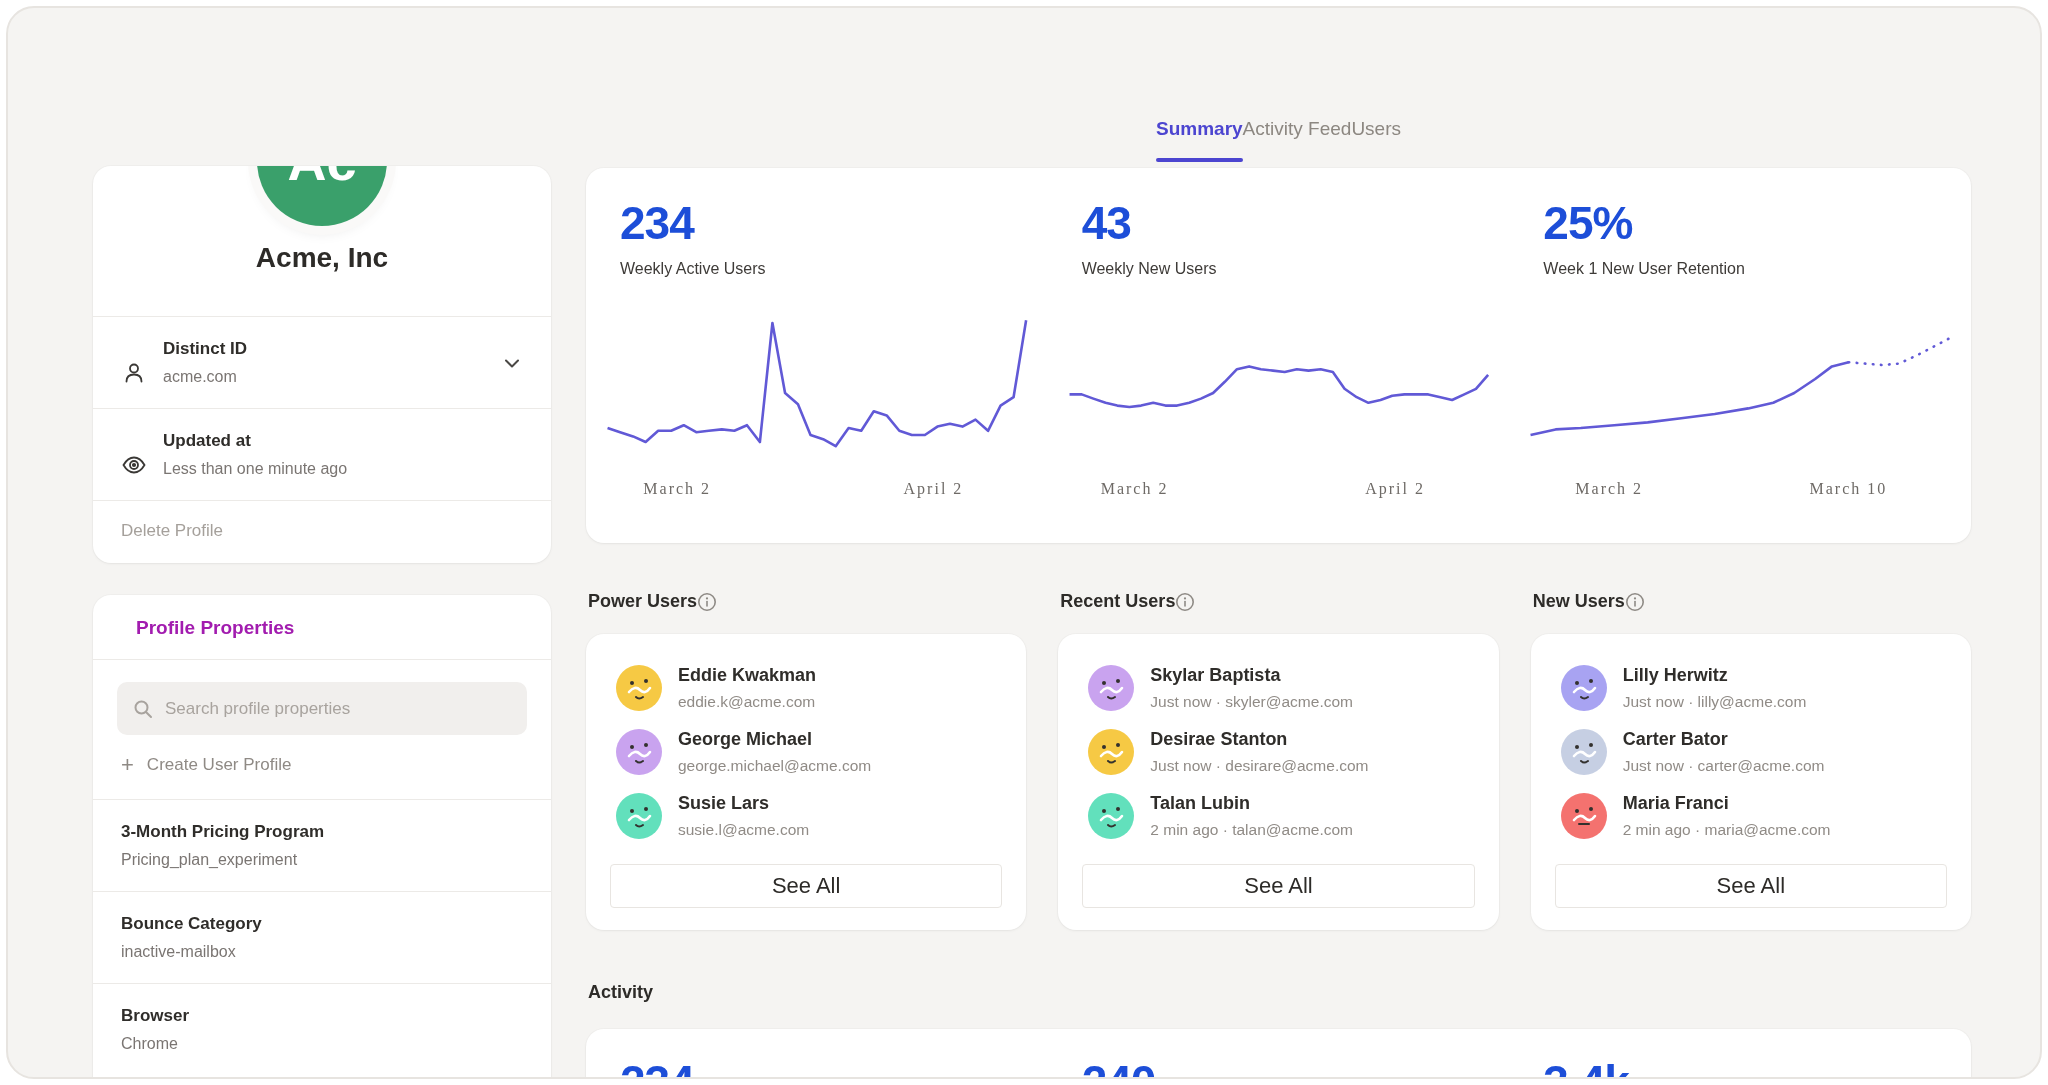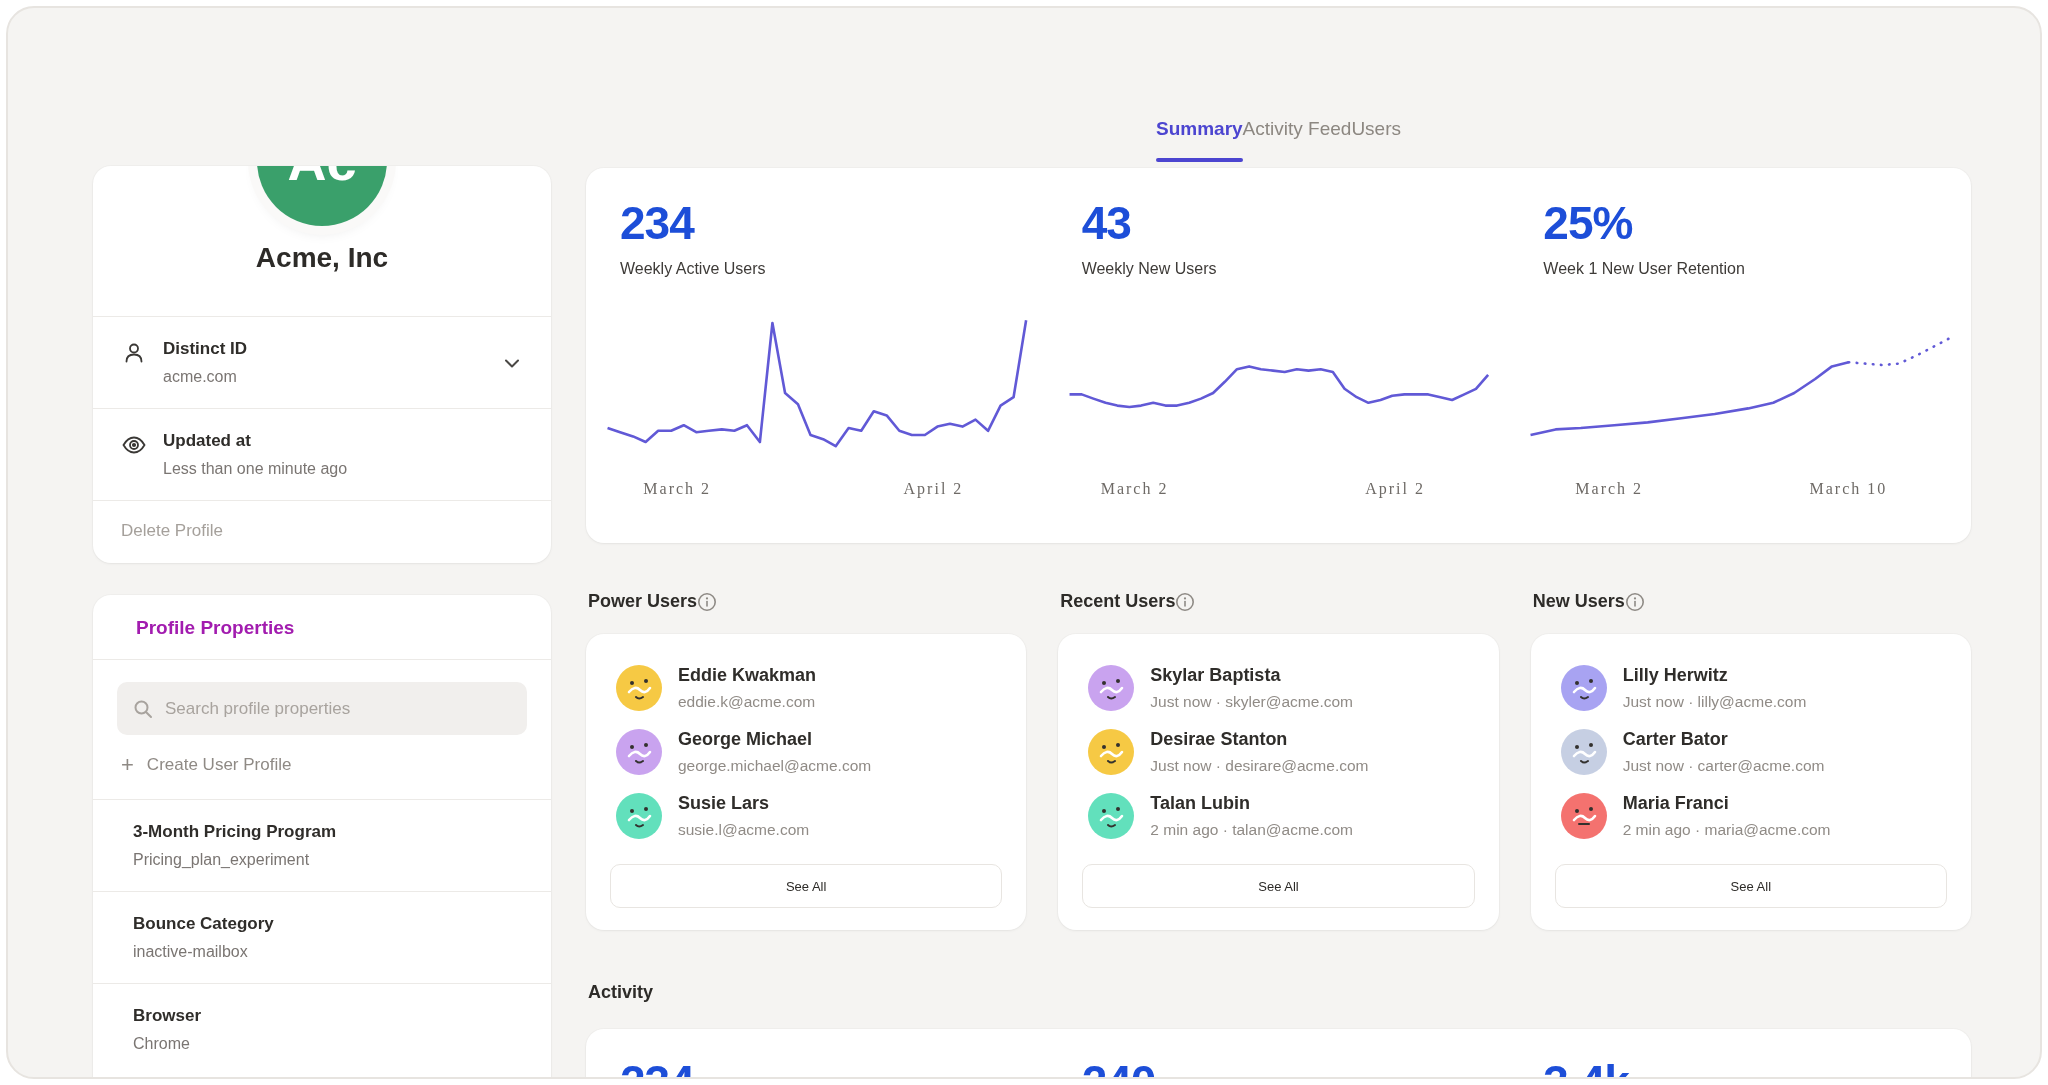--- a/index.html
+++ b/index.html
@@ -19,41 +19,41 @@
             box-shadow:0 0 0 9px #FAF9F8, 0 6px 14px rgba(0,0,0,.10); z-index:2; }
 
   .card { background:#fff; border-radius:18px;
           box-shadow:0 1px 3px rgba(20,20,20,.05), 0 0 0 1px rgba(0,0,0,.02); }
 
   .profile-card { position:relative; margin-top:70px; overflow:hidden; }
   .company { text-align:center; padding:76px 20px 42px; font-size:28px; font-weight:700; color:#2D2B28; }
 
   .divider { height:1px; background:#ECEAE7; }
 
-  .p-row { display:flex; gap:16px; padding:22px 28px; align-items:flex-start; }
+  .p-row { display:flex; gap:16px; padding:22px 28px; align-items:flex-end; }
   .p-icon { width:26px; height:26px; flex:0 0 auto; margin-top:1px; }
   .p-texts { flex:1; min-width:0; }
   .p-label { font-size:17px; font-weight:700; color:#2F2D2A; margin-bottom:9px; }
   .p-value { font-size:16px; color:#7A7572; }
   .chev { width:22px; height:22px; align-self:center; cursor:pointer; }
 
   .delete-row { padding:20px 28px 22px; font-size:17px; color:#A5A09B; cursor:pointer; }
 
   .props-card { margin-top:32px; padding-bottom:30px; overflow:hidden; }
   .props-title { padding:22px 28px 20px; font-size:19px; font-weight:700; color:#a21caf;margin-left:15px; }
   .search-box { margin:22px 24px 0; height:53px; background:#F1EFED; border-radius:10px;
                 display:flex; align-items:center; gap:12px; padding:0 16px; }
   .search-box svg { flex:0 0 auto; }
   .search-box input { flex:1; min-width:0; border:none; outline:none; background:transparent;
                       font-size:17px; color:#3A3836; font-family:"Liberation Sans",sans-serif; }
   .search-box input::placeholder { color:#A8A39E; }
   .create-row { display:flex; align-items:center; gap:13px; padding:20px 28px 24px;
                 font-size:17px; color:#8F8A85; cursor:pointer; }
   .plus { font-size:22px; line-height:18px; color:#8F8A85; }
-  .prop-row { padding:22px 40px; }
+  .prop-row { padding:22px 28px; }
   .prop-name { font-size:17px; font-weight:700; color:#2F2D2A; margin-bottom:9px; }
   .prop-value { font-size:16px; color:#7A7572; }
 
   
   .main { position:absolute; left:578px; top:110px; width:1385px; }
 
   .tabs { display:flex; justify-content:center; height:50px; }
   .tab { position:relative; font-size:19px; color:#8C8781; padding-bottom:14px; cursor:pointer; }
   .tab.active { font-weight:700; }
   .tab .underline { display:none; }
@@ -73,21 +73,21 @@
   .users-row { display:grid; grid-template-columns:1fr 1fr 1fr; gap:32px; margin-top:48px; }
   .u-head { display:flex; align-items:center; font-size:18px; font-weight:700;
             color:#2D2B28; margin:0 0 22px 2px;text-align:center; }
   .u-card { padding:22px 24px; }
   .user-row { display:flex; align-items:center; gap:16px; height:64px; padding:0 6px; cursor:pointer; }
   .u-avatar { width:46px; height:46px; flex:0 0 auto; }
   .u-avatar svg { width:46px; height:46px; display:block; }
   .u-name { font-size:18px; font-weight:700; color:#2F2D2A; margin-bottom:7px; }
   .u-detail { font-size:15.5px; color:#908B86; }
   .see-all { display:block; width:100%; margin-top:16px; height:44px; background:#fff;
-             border:1.5px solid #E8E5E1; border-radius:10px; font-size:13px; color:#2D2B28;
+             border:1.5px solid #E8E5E1; border-radius:4px; font-size:22px; color:#2D2B28;
              font-family:"Liberation Sans",sans-serif; cursor:pointer; }
 
   .activity-title { margin:52px 0 0 2px; font-size:18px; font-weight:700; color:#2D2B28; }
   .activity-card { margin-top:26px; display:grid; grid-template-columns:1fr 1fr 1fr;
                    height:140px; border-radius:18px 18px 0 0; }
   .act-col { padding:30px 0 0 34px; }
 </style>
 </head>
 <body>
 

